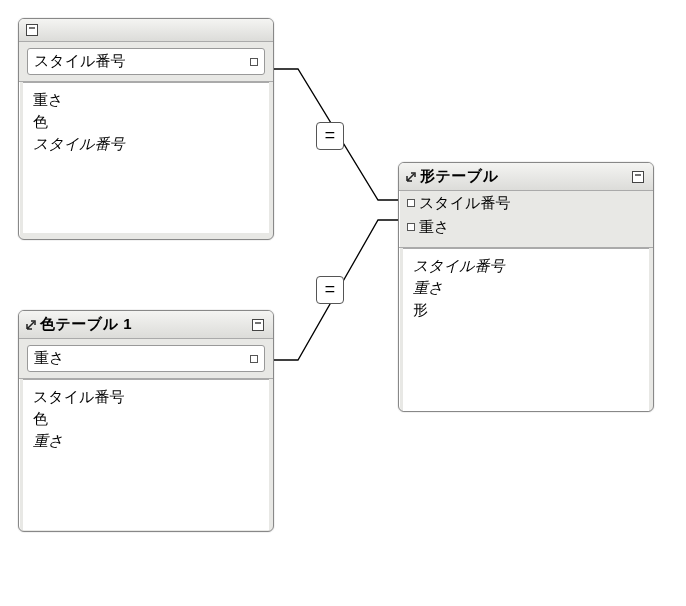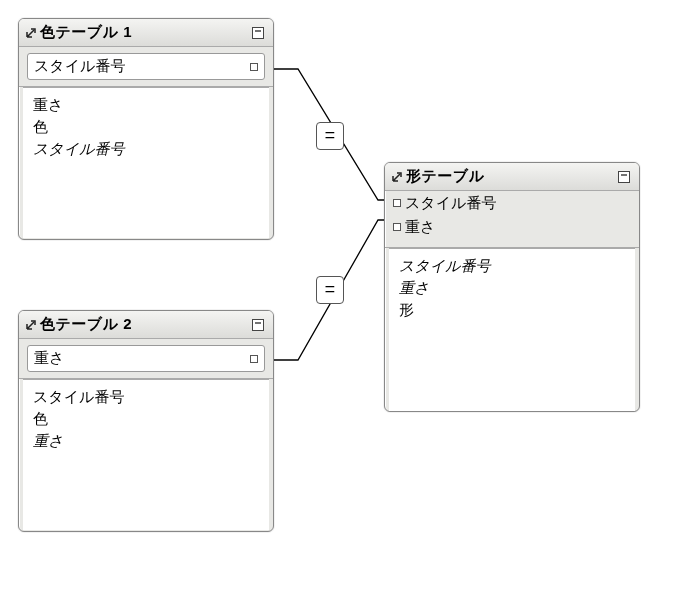--- a/index.html
+++ b/index.html
@@ -126,82 +126,73 @@
   </svg>
 
   <div class="eq-box" style="left:316px; top:122px;">
     <span>=</span>
   </div>
   <div class="eq-box" style="left:316px; top:276px;">
     <span>=</span>
   </div>
 
   <div class="panel" style="left:18px; top:18px; width:254px; height:220px;">
+    <div class="titlebar">
+      <span class="collapse-icon">
+        <svg width="14" height="14">
+            <rect x="1.5" y="1.5" width="11" height="11" stroke="#444" fill="#fff" stroke-width="1"></rect>
+            <line x1="4" y1="5" x2="10" y2="5" stroke="#444" stroke-width="1.5"></line>
+          </svg>
+      </span>
+    </div>
+    <div class="keyfield-wrap">
+      <div class="keyfield">
+        <span>スタイル番号</span>
+        <span class="dot"></span>
+      </div>
+    </div>
+    <div class="fieldlist" style="min-height:138px;">
+      <div class="row"><span>重さ</span></div>
+      <div class="row"><span>色</span></div>
+      <div class="row italic"><span>スタイル番号</span></div>
+    </div>
+  </div>
+
+  <div class="panel" style="left:18px; top:310px; width:254px; height:220px;">
     <div class="titlebar">
       <div class="title-left">
         <span class="arrow-icon">
           <svg width="12" height="12">
               <path d="M2 10 L7 10 M2 10 L2 5 M2 10 L9 3" stroke="#222" stroke-width="1.5" fill="none"></path>
               <path d="M6 2 L10 2 L10 6" stroke="#222" stroke-width="1.5" fill="none"></path>
             </svg>
         </span>
         <span class="title-text">色テーブル 1</span>
       </div>
       <span class="collapse-icon">
         <svg width="14" height="14">
             <rect x="1.5" y="1.5" width="11" height="11" stroke="#444" fill="#fff" stroke-width="1"></rect>
             <line x1="4" y1="5" x2="10" y2="5" stroke="#444" stroke-width="1.5"></line>
           </svg>
       </span>
     </div>
     <div class="keyfield-wrap">
       <div class="keyfield">
-        <span>スタイル番号</span>
-        <span class="dot"></span>
-      </div>
-    </div>
-    <div class="fieldlist" style="min-height:138px;">
-      <div class="row"><span>重さ</span></div>
-      <div class="row"><span>色</span></div>
-      <div class="row italic"><span>スタイル番号</span></div>
-    </div>
-  </div>
-
-  <div class="panel" style="left:18px; top:310px; width:254px; height:220px;">
-    <div class="titlebar">
-      <div class="title-left">
-        <span class="arrow-icon">
-          <svg width="12" height="12">
-              <path d="M2 10 L7 10 M2 10 L2 5 M2 10 L9 3" stroke="#222" stroke-width="1.5" fill="none"></path>
-              <path d="M6 2 L10 2 L10 6" stroke="#222" stroke-width="1.5" fill="none"></path>
-            </svg>
-        </span>
-        <span class="title-text">色テーブル 2</span>
-      </div>
-      <span class="collapse-icon">
-        <svg width="14" height="14">
-            <rect x="1.5" y="1.5" width="11" height="11" stroke="#444" fill="#fff" stroke-width="1"></rect>
-            <line x1="4" y1="5" x2="10" y2="5" stroke="#444" stroke-width="1.5"></line>
-          </svg>
-      </span>
-    </div>
-    <div class="keyfield-wrap">
-      <div class="keyfield">
         <span>重さ</span>
         <span class="dot"></span>
       </div>
     </div>
     <div class="fieldlist" style="min-height:138px;">
       <div class="row"><span>スタイル番号</span></div>
       <div class="row"><span>色</span></div>
       <div class="row italic"><span>重さ</span></div>
     </div>
   </div>
 
-  <div class="panel" style="left:384px; top:162px; width:254px; height:248px;">
+  <div class="panel" style="left:398px; top:162px; width:254px; height:248px;">
     <div class="titlebar">
       <div class="title-left">
         <span class="arrow-icon">
           <svg width="12" height="12">
               <path d="M2 10 L7 10 M2 10 L2 5 M2 10 L9 3" stroke="#222" stroke-width="1.5" fill="none"></path>
               <path d="M6 2 L10 2 L10 6" stroke="#222" stroke-width="1.5" fill="none"></path>
             </svg>
         </span>
         <span class="title-text">形テーブル</span>
       </div>

